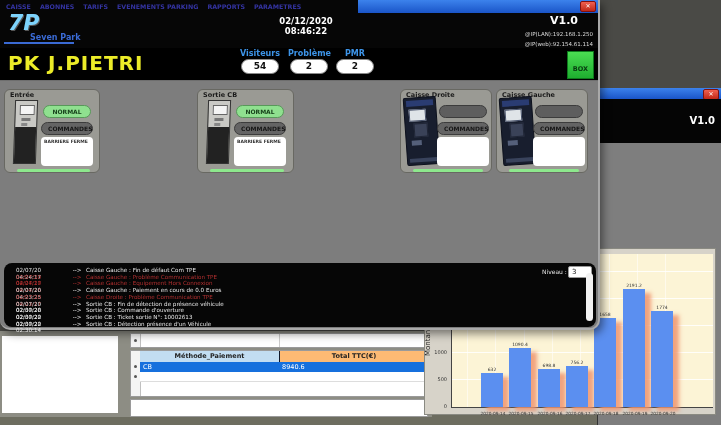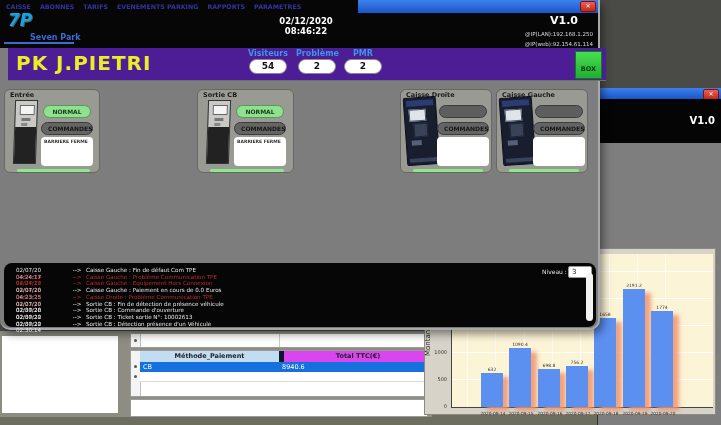--- a/index.html
+++ b/index.html
@@ -20,22 +20,22 @@
   
   .win-report{position:absolute;left:0;top:331px;width:432px;height:86px;background:#8d8d84;z-index:2;}
   .wr-white-left{position:absolute;left:2px;top:5px;width:116px;height:77px;background:#ffffff;}
   .wr-card{position:absolute;left:130px;background:#fff;border:1px solid #9a9a9a;}
   .wr-partial{top:2px;width:296px;height:13px;}
   .wr-table{top:19px;width:296px;height:45px;}
   .wr-strip{top:68px;width:296px;height:16px;}
   .sel-col{position:absolute;left:0;top:0;width:9px;height:100%;background:#f4f4f4;border-right:1px solid #c0c0c0;}
   .sel-dot{position:absolute;left:3px;width:3px;height:3px;background:#555;border-radius:50%;}
   .tr-head{position:absolute;left:9px;top:0;height:11px;display:flex;}
-  .th1{width:139px;background:#c2ddf2;border-right:5px solid #0f172a;color:#222;}
-  .th2{width:148px;background:#d946ef;border-right:1px solid #ccc;color:#222;}
+  .th1{width:139px;background:#c2ddf2;border-right:1px solid #0f172a;color:#222;}
+  .th2{width:148px;background:#fdba74;border-right:1px solid #ccc;color:#222;}
   .th1,.th2{font-size:6.5px;font-weight:bold;text-align:center;line-height:11px;}
   .tr-cb{position:absolute;left:9px;top:11px;height:10px;width:287px;background:#1670dd;color:#fff;display:flex;font-size:6.5px;line-height:10px;}
   .tc1{width:139px;padding-left:3px;box-sizing:border-box;}
   .tc2{width:148px;padding-left:3px;box-sizing:border-box;}
   .tr-empty{position:absolute;left:9px;top:21px;height:9px;width:287px;background:#fff;border-bottom:1px solid #ddd;}
 
   
   .win-chart{position:absolute;left:424px;top:248px;width:292px;height:167px;background:#d7d3c9;border:1px solid #8a8a82;box-sizing:border-box;z-index:3;}
   .plot{position:absolute;left:26px;top:5px;width:262px;height:154px;background:#fcf4d6;border-left:1px solid #444;border-bottom:1px solid #444;box-sizing:border-box;}
   .gridh{position:absolute;left:0;width:100%;height:1px;background:rgba(255,255,255,0.85);}
@@ -47,28 +47,28 @@
   .xtick{position:absolute;top:162px;width:28px;text-align:center;font-size:4.3px;color:#333;white-space:nowrap;}
 
   
   .win-main{position:absolute;left:0;top:0;width:600px;height:330px;background:#7d7d7d;z-index:10;
             border-radius:0 0 10px 10px;border-right:2px solid #a9a9a9;border-bottom:2px solid #a9a9a9;
             box-sizing:border-box;box-shadow:3px 4px 8px rgba(0,0,0,0.45);}
   .menubar{position:absolute;left:0;top:0;width:358px;height:13px;background:#060606;display:flex;align-items:center;gap:9px;padding-left:6px;box-sizing:border-box;}
   .menu-item{font-size:6.3px;font-weight:bold;color:#3434a2;white-space:nowrap;cursor:pointer;}
   .titlebar-right{position:absolute;left:358px;top:0;width:240px;height:13px;background:linear-gradient(180deg,#3c82ec,#1a55c8);}
   .header{position:absolute;left:0;top:13px;width:598px;height:35px;background:#060606;}
-  .logo-glyph{position:absolute;left:8px;top:-3px;font-size:17px;font-weight:bold;font-style:italic;color:#0ea5e9;text-shadow:1px 1px 0 #555;}
+  .logo-glyph{position:absolute;left:8px;top:-3px;font-size:22px;font-weight:bold;font-style:italic;color:#7dd3fc;text-shadow:1px 1px 0 #555;}
   .logo-text{position:absolute;left:30px;top:20px;font-size:8px;font-weight:bold;color:#3a6ad4;}
   .logo-line{position:absolute;left:4px;top:29px;width:70px;height:2px;background:#3a6ad4;}
   .hdatetime{position:absolute;left:250px;top:3px;width:112px;text-align:center;color:#fff;font-size:8.5px;font-weight:bold;line-height:10px;}
   .hver{position:absolute;right:20px;top:1px;color:#fff;font-size:11px;font-weight:bold;}
   .hip1{position:absolute;right:5px;top:18px;color:#ddd;font-size:5.5px;}
   .hip2{position:absolute;right:5px;top:28px;color:#ddd;font-size:5.5px;}
-  .infobar{position:absolute;left:8px;top:48px;width:598px;height:32px;background:#4c1d95;border-bottom:1px solid #6e6e6e;}
+  .infobar{position:absolute;left:0;top:48px;width:598px;height:32px;background:#000000;border-bottom:1px solid #6e6e6e;}
   .site-title{position:absolute;left:8px;top:3px;font-size:20px;font-weight:bold;color:#ecec28;letter-spacing:1px;}
   .counter{position:absolute;top:1px;text-align:center;}
   .counter .clabel{font-size:8px;font-weight:bold;color:#3d94e8;}
   .counter .cpill{margin:1px auto 0;width:36px;height:13px;background:#fff;border:1px solid #888;border-radius:8px;font-size:9px;font-weight:bold;color:#111;line-height:13px;}
   .box-btn{position:absolute;right:4px;top:3px;width:25px;height:26px;background:linear-gradient(180deg,#4ade52,#1fae30);border:1px solid #0d7a1c;border-radius:0;color:#083a10;font-size:6.5px;font-weight:bold;text-align:center;line-height:34px;cursor:pointer;}
 
   
   .panel{position:absolute;height:84px;background:#9a9a94;border:1px solid #686862;border-radius:6px;box-sizing:border-box;}
   .panel-title{position:absolute;left:5px;top:1px;font-size:6.5px;font-weight:bold;color:#1a1a1a;}
   .btn-normal{position:absolute;left:38px;top:15px;width:48px;height:13px;background:#8fe08f;border:1px solid #58985a;border-radius:7px;font-size:6px;font-weight:bold;color:#17411b;text-align:center;cursor:pointer;font-family:inherit;}

